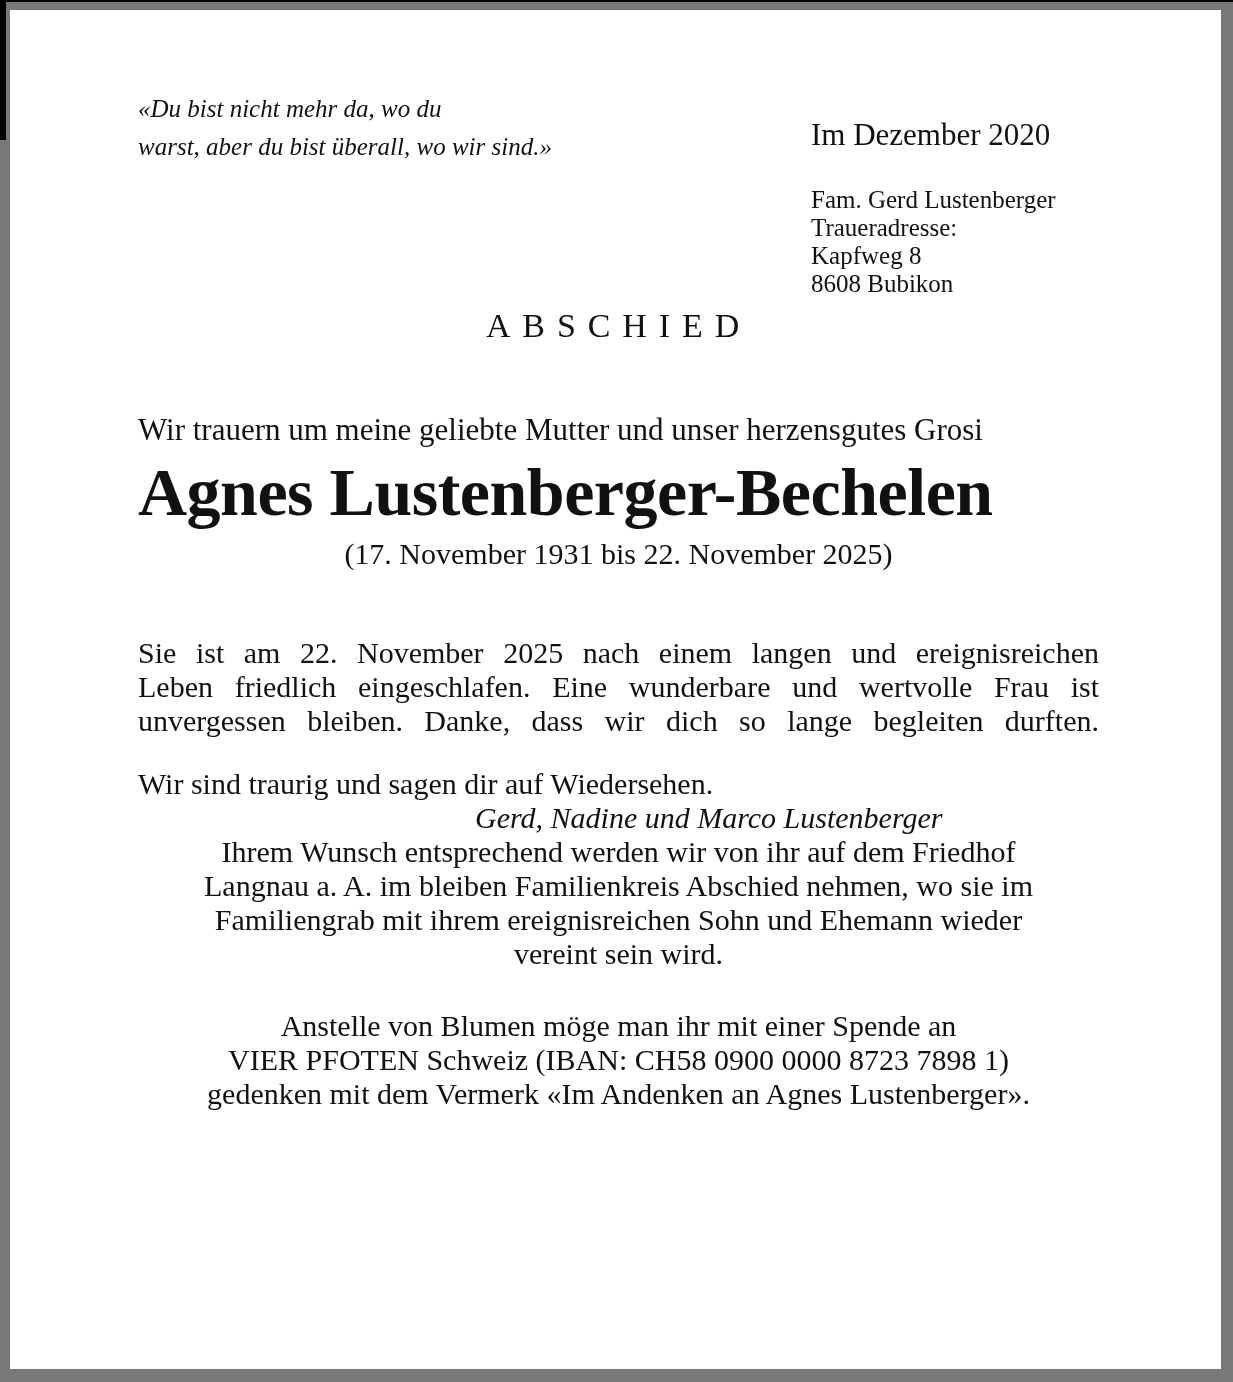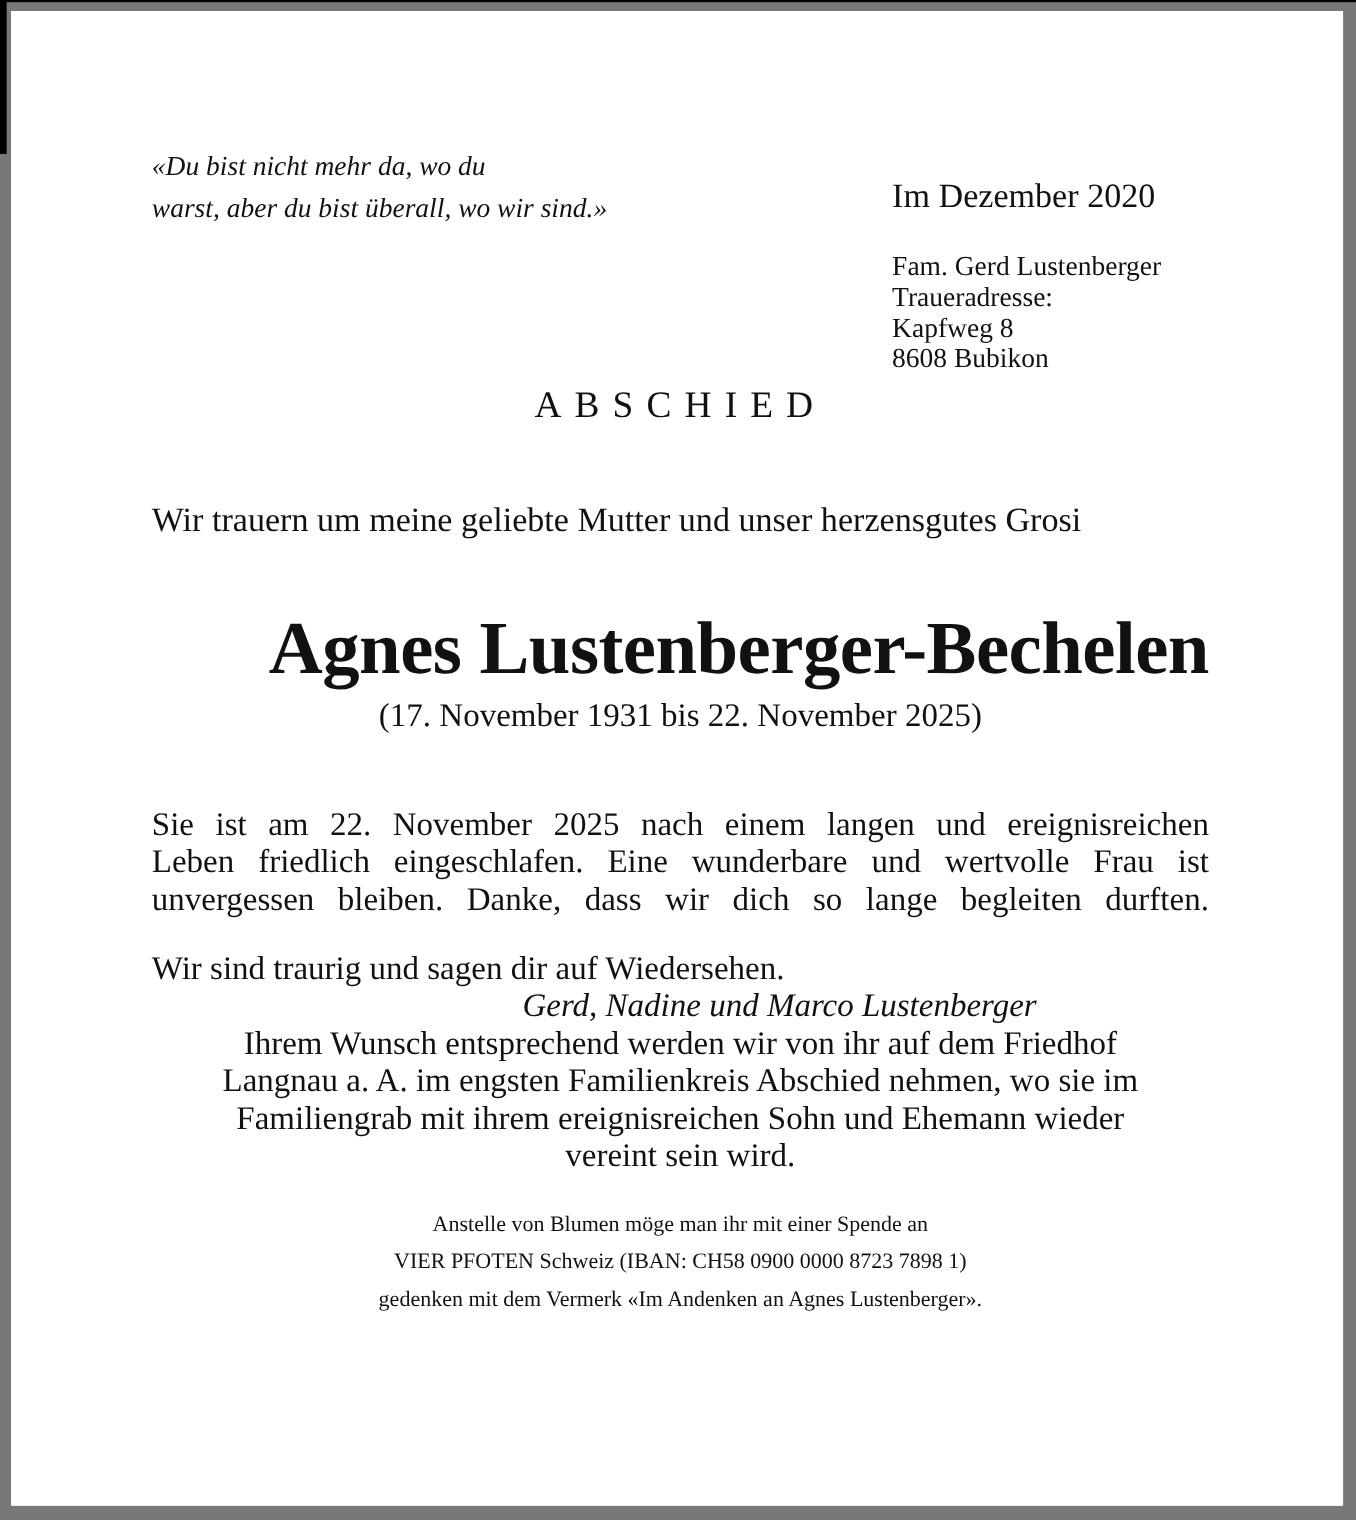--- a/index.html
+++ b/index.html
@@ -25,21 +25,20 @@
     top: 10px; left: 10px; right: 12px; bottom: 13px;
     background: #ffffff;
   }
   .content {
     padding: 80px 122px 0 128px;
   }
   .header-row {
     display: flex;
     justify-content: space-between;
     align-items: flex-start;
-    margin-top: 43px;
   }
   .quote {
     font-style: italic;
     font-size: 25px;
     line-height: 38px;
     white-space: nowrap;
   }
   .right-info {
     width: 288px;
     padding-top: 24px;
@@ -60,22 +59,21 @@
     font-size: 34px;
     line-height: 40px;
     letter-spacing: 0.35em;
   }
   .intro-line {
     margin-top: 62px;
     font-size: 31px;
     line-height: 44px;
   }
   .deceased-name {
-    margin-top: 54px;
-    text-align: right;
+    text-align: left;
     font-size: 68px;
     line-height: 80px;
     font-weight: 700;
     letter-spacing: -0.5px;
     white-space: nowrap;
   }
   .life-dates {
     margin-top: 2px;
     text-align: center;
     font-size: 30px;
@@ -101,22 +99,22 @@
     font-size: 30px;
     line-height: 34px;
     white-space: nowrap;
   }
   .funeral {
     font-size: 30px;
     line-height: 34px;
     text-align: center;
   }
   .donation {
-    margin-top: 28px;
-    font-size: 20px;
+    margin-top: 38px;
+    font-size: 30px;
     line-height: 34px;
     text-align: center;
   }
 </style>
 </head>
 <body>
 
 <div class="top-edge-line"></div>
 <div class="left-edge-notch"></div>
 
@@ -152,21 +150,21 @@
         <div>Leben friedlich eingeschlafen. Eine wunderbare und wertvolle Frau ist</div>
         <div>unvergessen bleiben. Danke, dass wir dich so lange begleiten durften.</div>
       </div>
 
     <div class="farewell-line">Wir sind traurig und sagen dir auf Wiedersehen.</div>
 
     <div class="family-signature">Gerd, Nadine und Marco Lustenberger</div>
 
     <div class="funeral">
         <div>Ihrem Wunsch entsprechend werden wir von ihr auf dem Friedhof</div>
-        <div>Langnau a. A. im engsten Familienkreis Abschied nehmen, wo sie im</div>
+        <div>Langnau a. A. im bleiben Familienkreis Abschied nehmen, wo sie im</div>
         <div>Familiengrab mit ihrem ereignisreichen Sohn und Ehemann wieder</div>
         <div>vereint sein wird.</div>
       </div>
 
     <div class="donation">
         <div>Anstelle von Blumen möge man ihr mit einer Spende an</div>
         <div>VIER PFOTEN Schweiz (IBAN: CH58 0900 0000 8723 7898 1)</div>
         <div>gedenken mit dem Vermerk «Im Andenken an Agnes Lustenberger».</div>
       </div>
 

